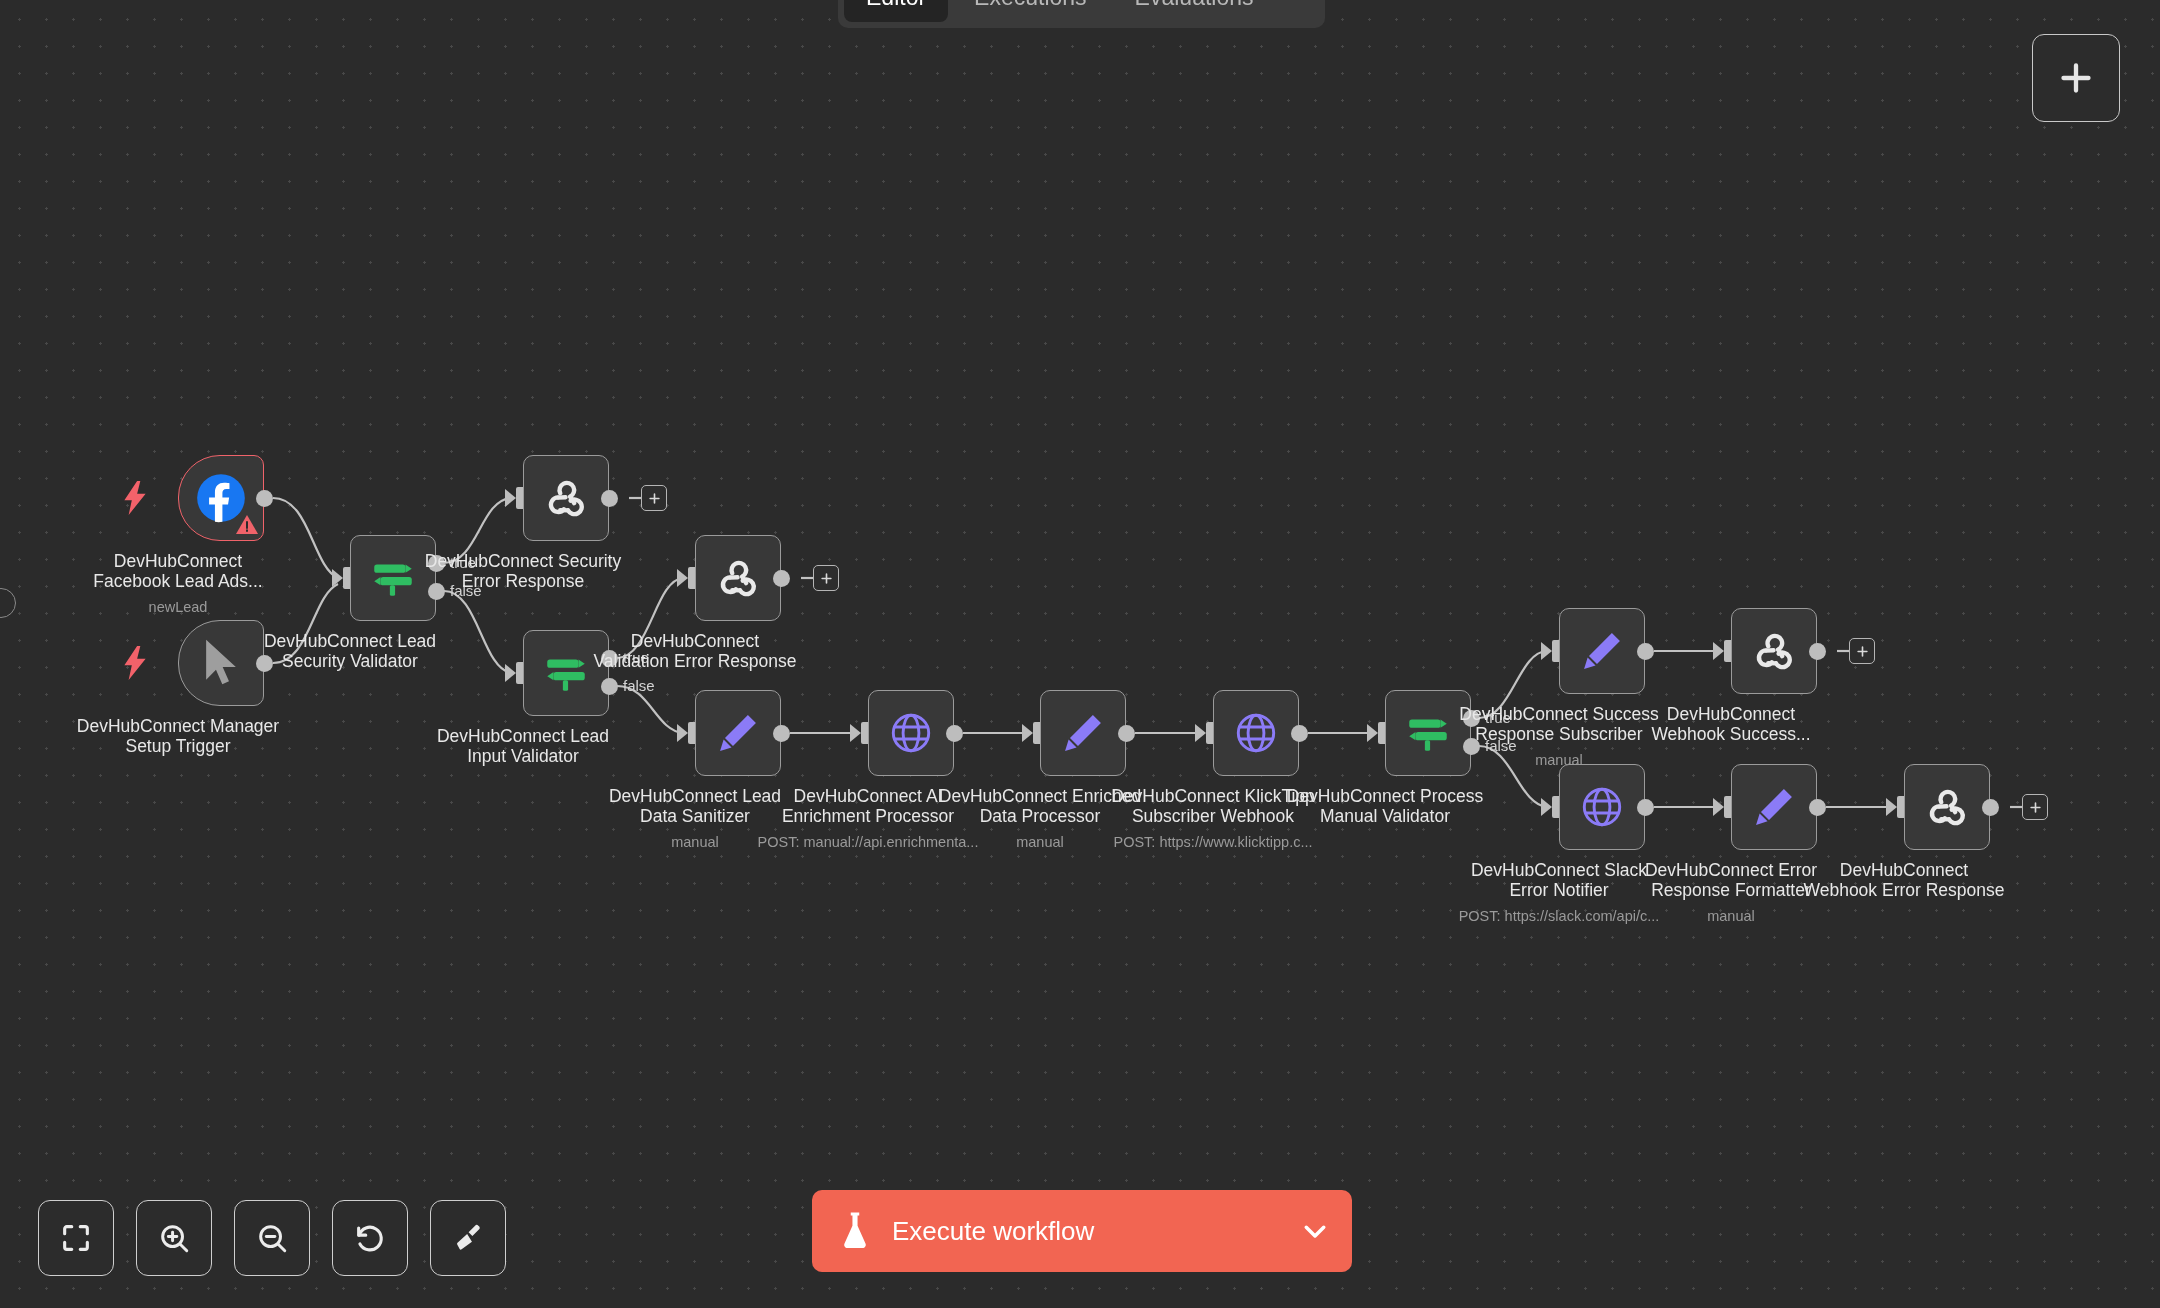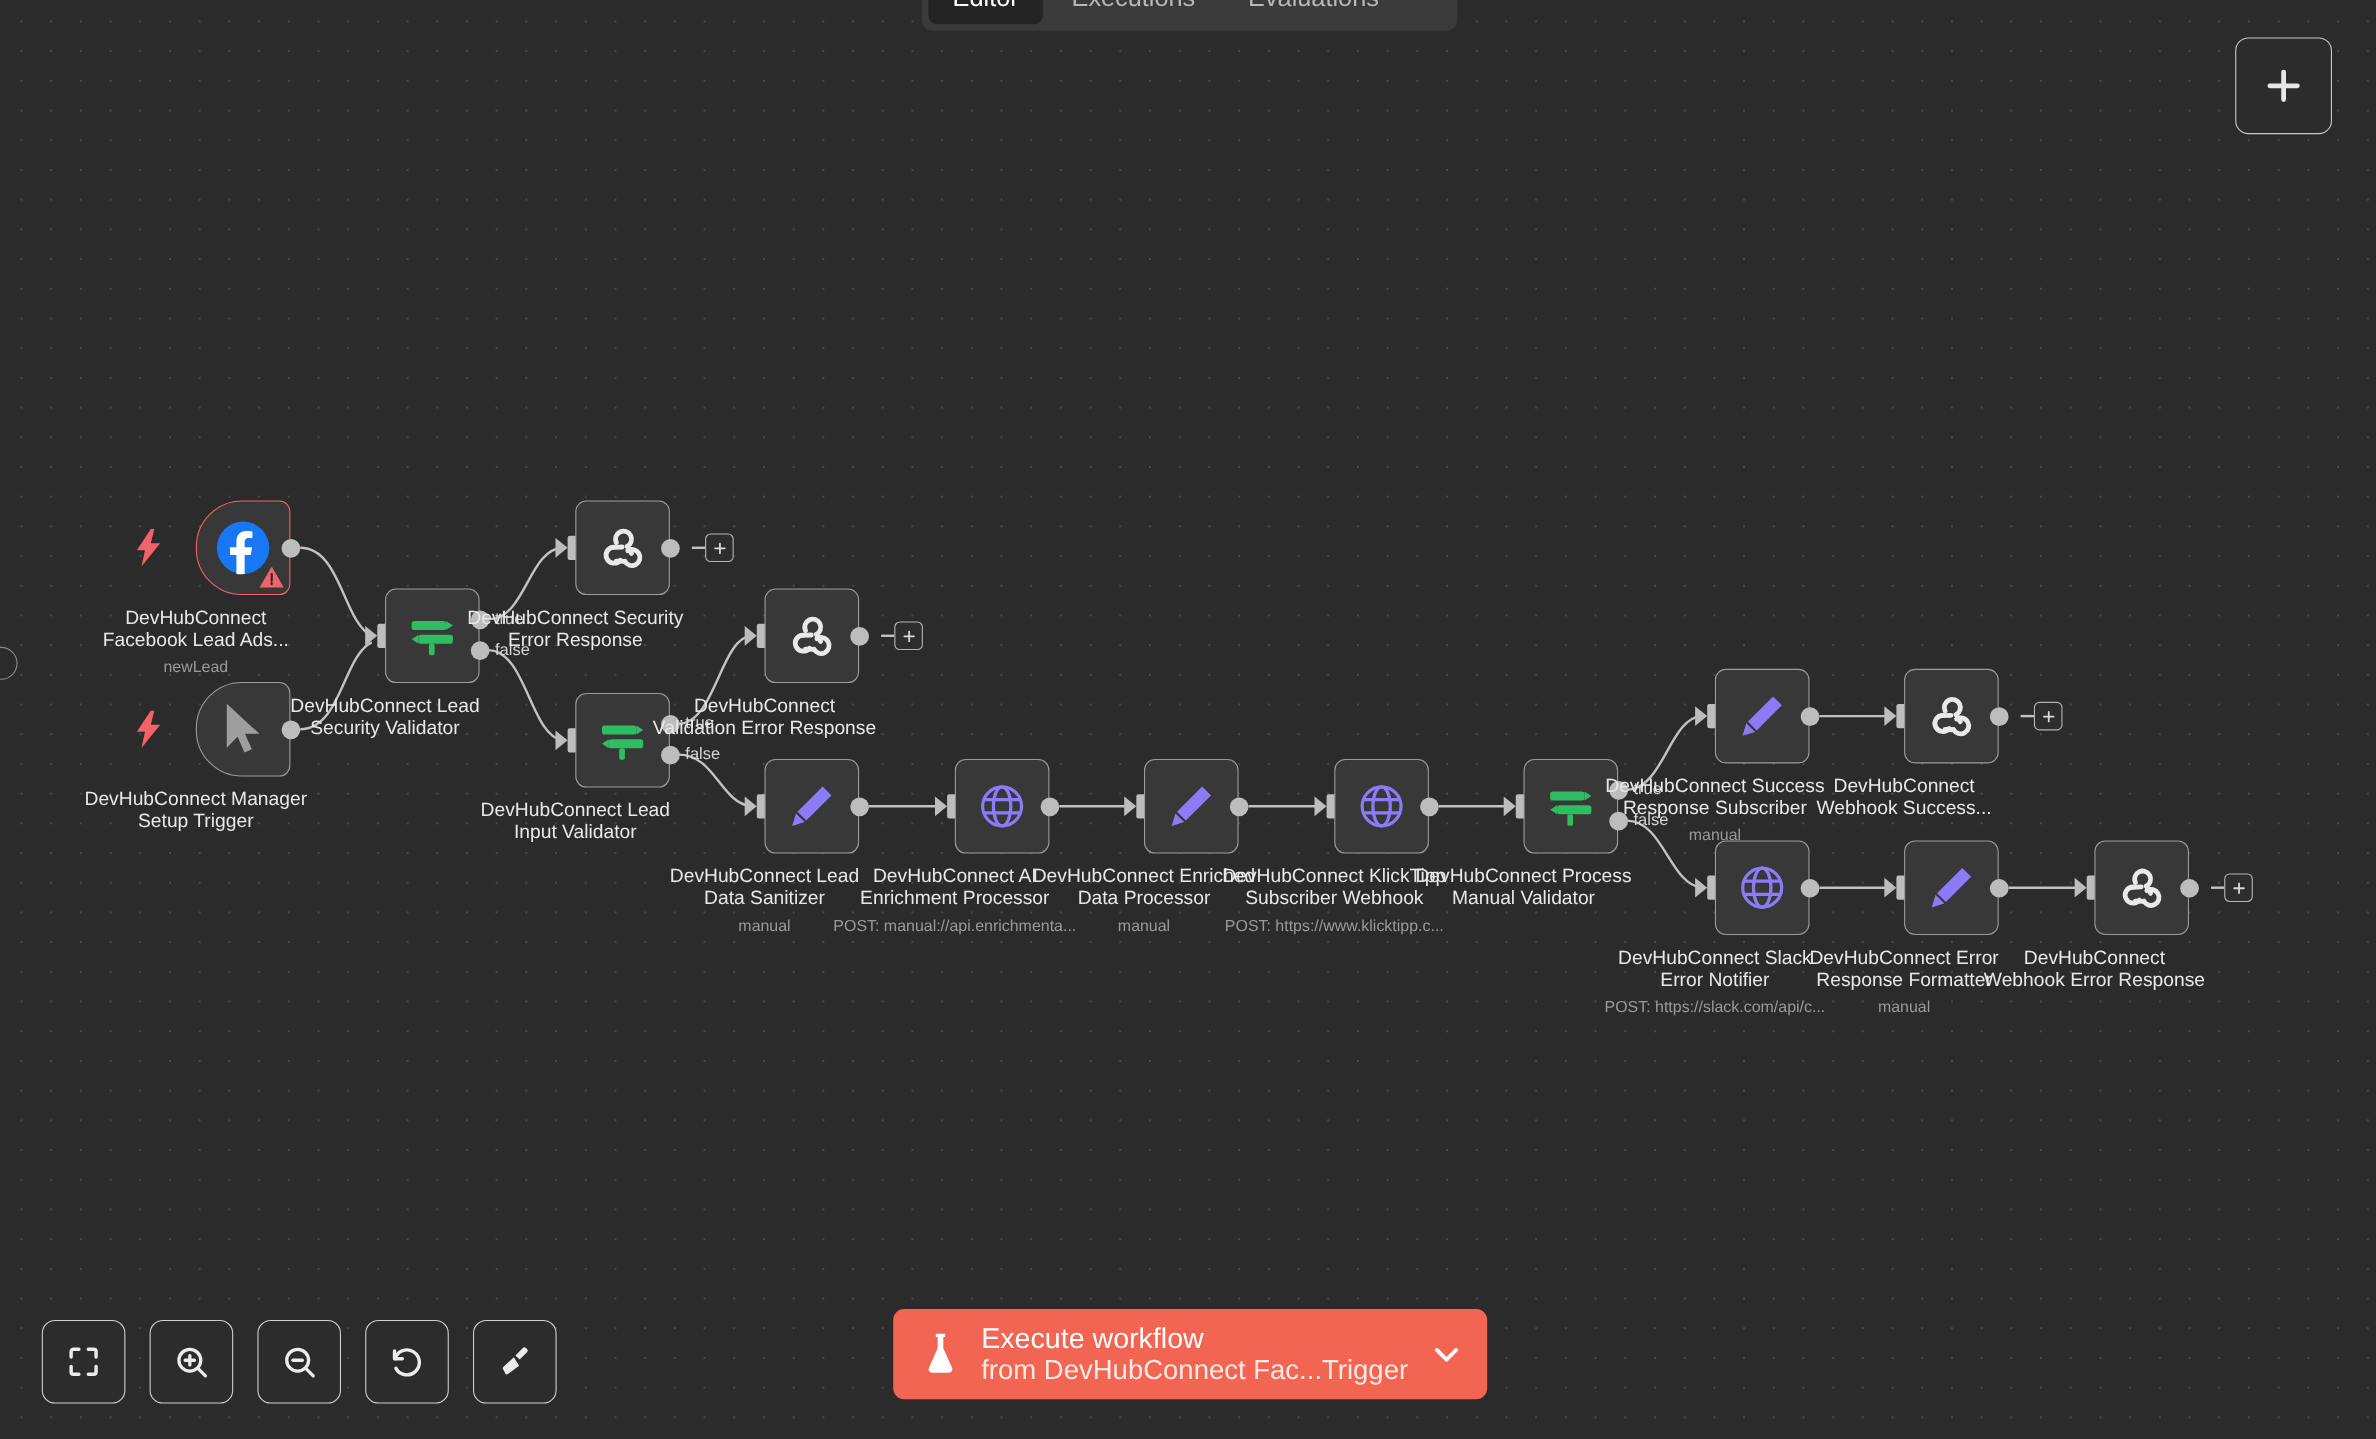--- a/index.html
+++ b/index.html
@@ -585,20 +585,19 @@
       </svg>
     </div>
   </div>
 
   <div id="execute-btn">
     <svg class="flask" viewBox="0 0 24 28">
       <path d="M9 1h6v2h-1.2v7.3l5.6 12.5c.7 1.6-.4 3.2-2.1 3.2H6.7c-1.7 0-2.8-1.6-2.1-3.2l5.6-12.5V3H9V1z" fill="#fff"></path>
     </svg>
     <div class="etxt">
       <div class="e1">Execute workflow</div>
-      <div class="e2">from DevHubConnect Fac...Trigger</div>
     </div>
     <svg class="chev" viewBox="0 0 24 24" fill="none" stroke="#fff" stroke-width="2.8" stroke-linecap="round" stroke-linejoin="round">
       <path d="M5 9l7 7 7-7"></path>
     </svg>
   </div>
 
 </div>
 
 </body></html>

